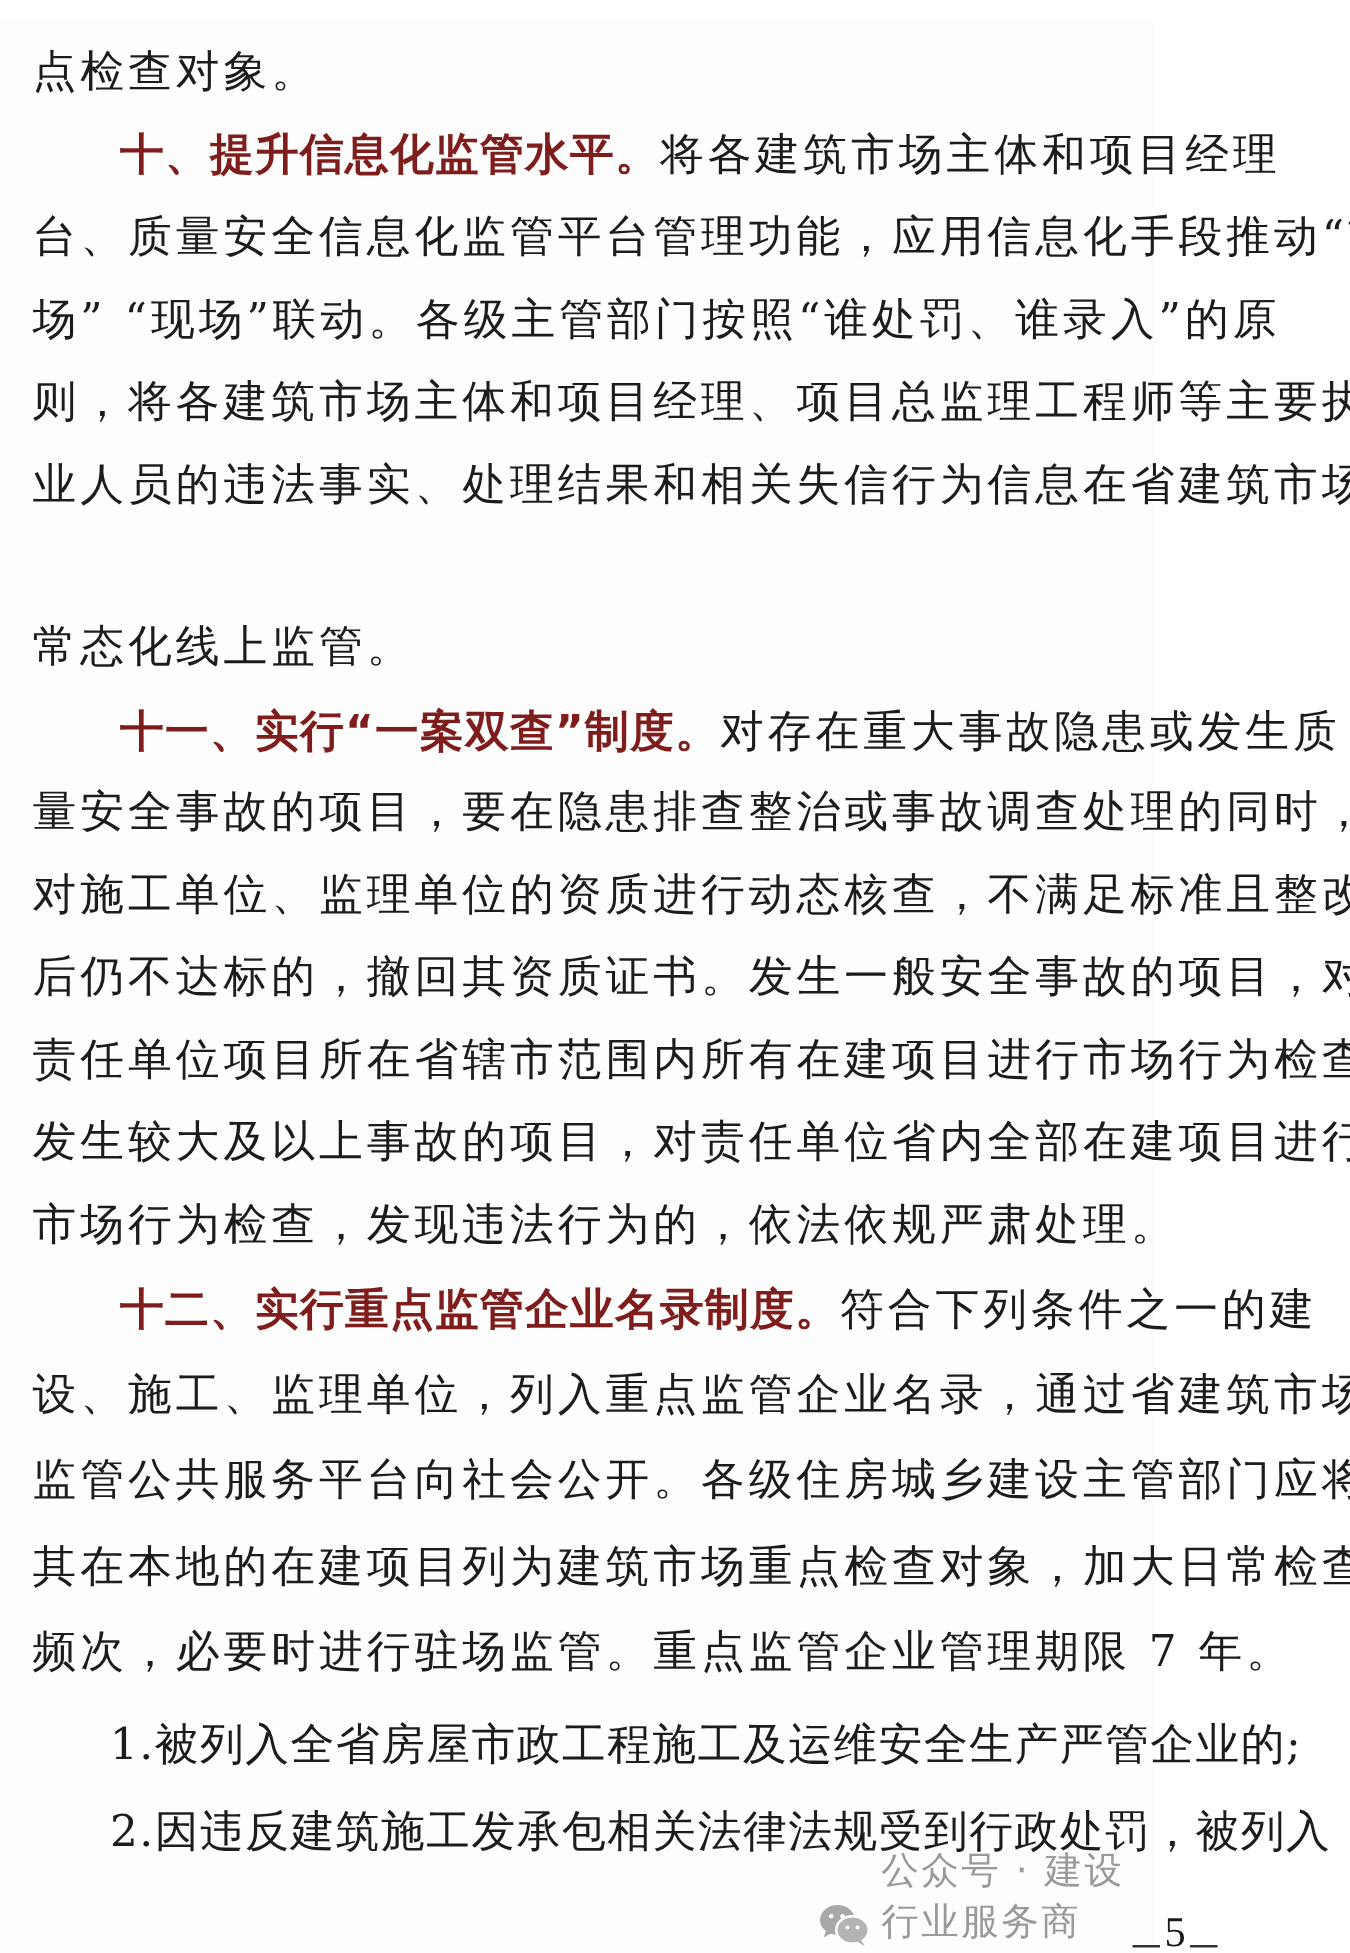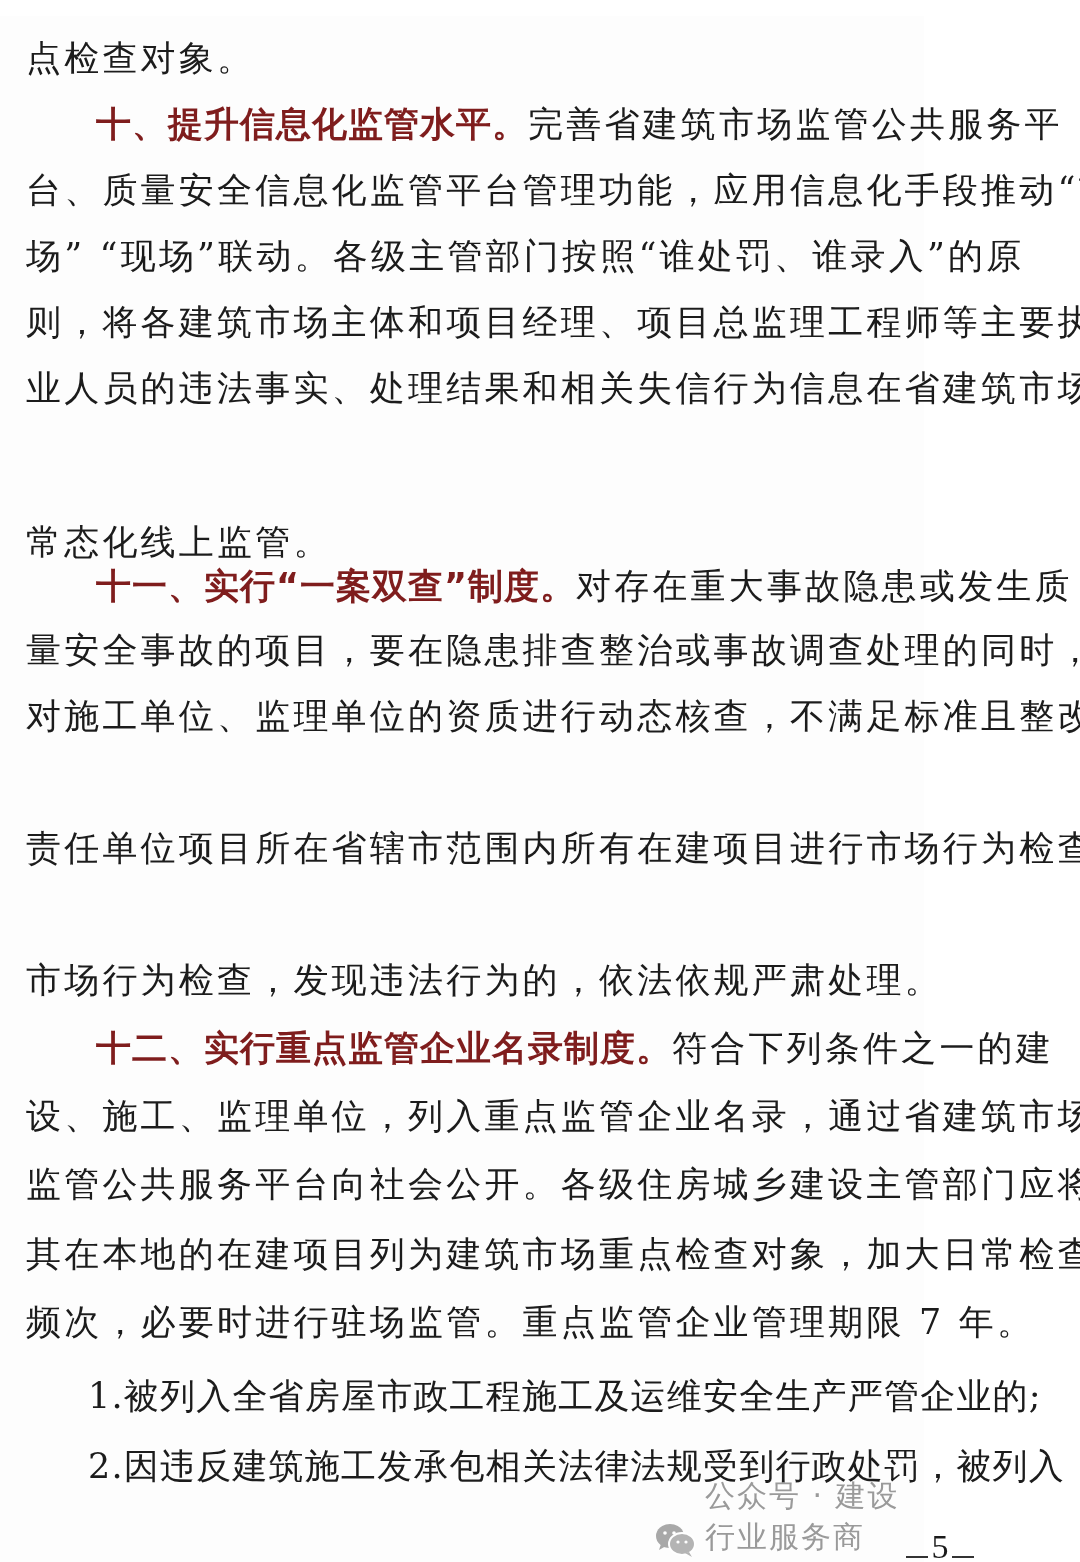--- a/index.html
+++ b/index.html
@@ -86,34 +86,36 @@
 </head>
 <body>
 
 <div class="page">
 
   <div class="line" style="top:20px;">
     <span>点检查对象。</span>
   </div>
 
   <div class="line indent" style="top:86px;">
-    <span class="heading">十、提升信息化监管水平。</span><span>完善省建筑市场监管公共服务平</span>
+    <span class="heading">十、提升信息化监管水平。</span><span>将各建筑市场主体和项目经理</span>
   </div>
   <div class="line" style="top:152px;"><span>台、质量安全信息化监管平台管理功能，应用信息化手段推动“市</span></div>
   <div class="line" style="top:218px;"><span>场”  “现场”联动。各级主管部门按照“谁处罚、谁录入”的原</span></div>
   <div class="line" style="top:350px;"><span>业人员的违法事实、处理结果和相关失信行为信息在省建筑市场</span></div>
   <div class="line" style="top:284px;"><span>则，将各建筑市场主体和项目经理、项目总监理工程师等主要执</span></div>
-  <div class="line" style="top:480px;margin-top:24px;"><span>常态化线上监管。</span></div>
+  <div class="line" style="top:480px;"><span>常态化线上监管。</span></div>
 
   <div class="line indent" style="top:548px;">
     <span class="heading">十一、实行“一案双查”制度。</span><span>对存在重大事故隐患或发生质</span>
   </div>
   <div class="line" style="top:612px;"><span>量安全事故的项目，要在隐患排查整治或事故调查处理的同时，</span></div>
   <div class="line" style="top:678px;"><span>对施工单位、监理单位的资质进行动态核查，不满足标准且整改</span></div>
+  <div class="line" style="top:744px;"><span>后仍不达标的，撤回其资质证书。发生一般安全事故的项目，对</span></div>
   <div class="line" style="top:810px;"><span>责任单位项目所在省辖市范围内所有在建项目进行市场行为检查，</span></div>
+  <div class="line" style="top:876px;"><span>发生较大及以上事故的项目，对责任单位省内全部在建项目进行</span></div>
   <div class="line" style="top:942px;"><span>市场行为检查，发现违法行为的，依法依规严肃处理。</span></div>
 
   <div class="line indent" style="top:1010px;">
     <span class="heading">十二、实行重点监管企业名录制度。</span><span>符合下列条件之一的建</span>
   </div>
   <div class="line" style="top:1078px;"><span>设、施工、监理单位，列入重点监管企业名录，通过省建筑市场</span></div>
   <div class="line" style="top:1146px;"><span>监管公共服务平台向社会公开。各级住房城乡建设主管部门应将</span></div>
   <div class="line" style="top:1216px;"><span>其在本地的在建项目列为建筑市场重点检查对象，加大日常检查</span></div>
   <div class="line" style="top:1284px;"><span>频次，必要时进行驻场监管。重点监管企业管理期限 7 年。</span></div>
 

